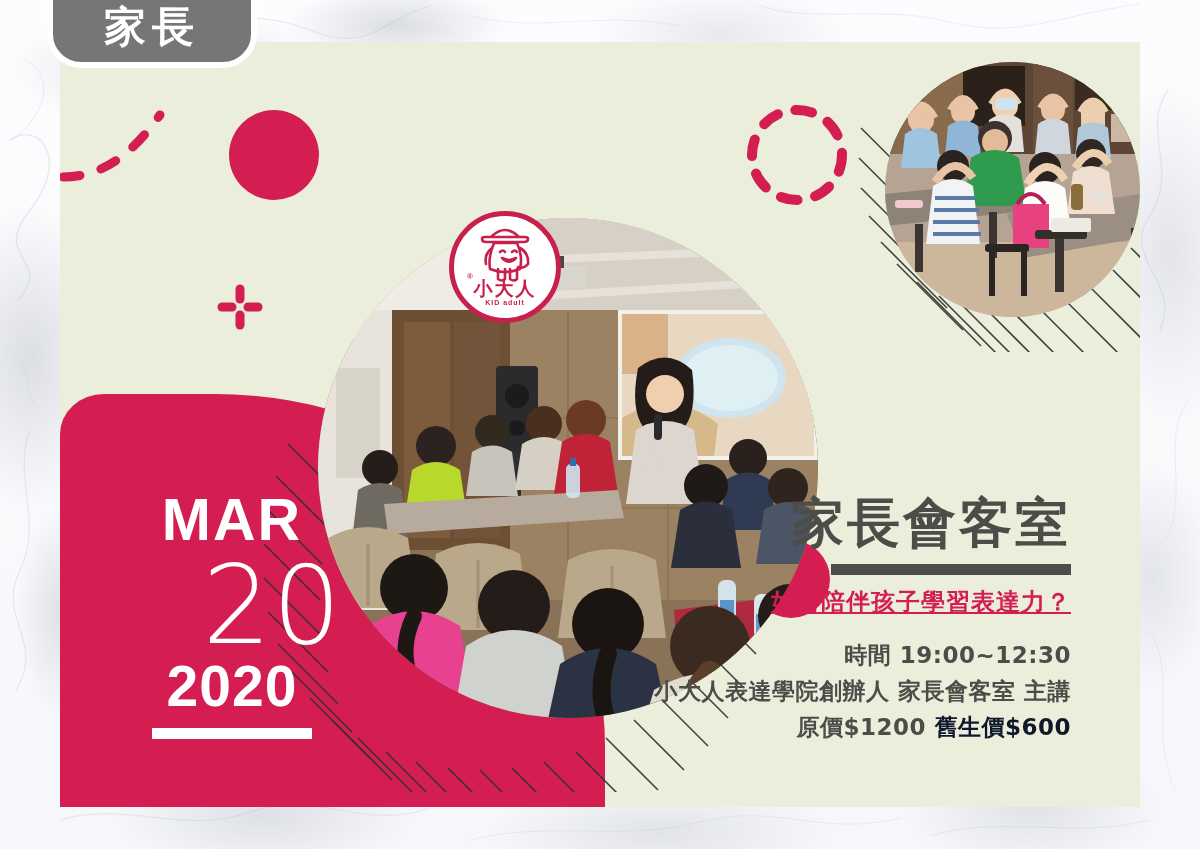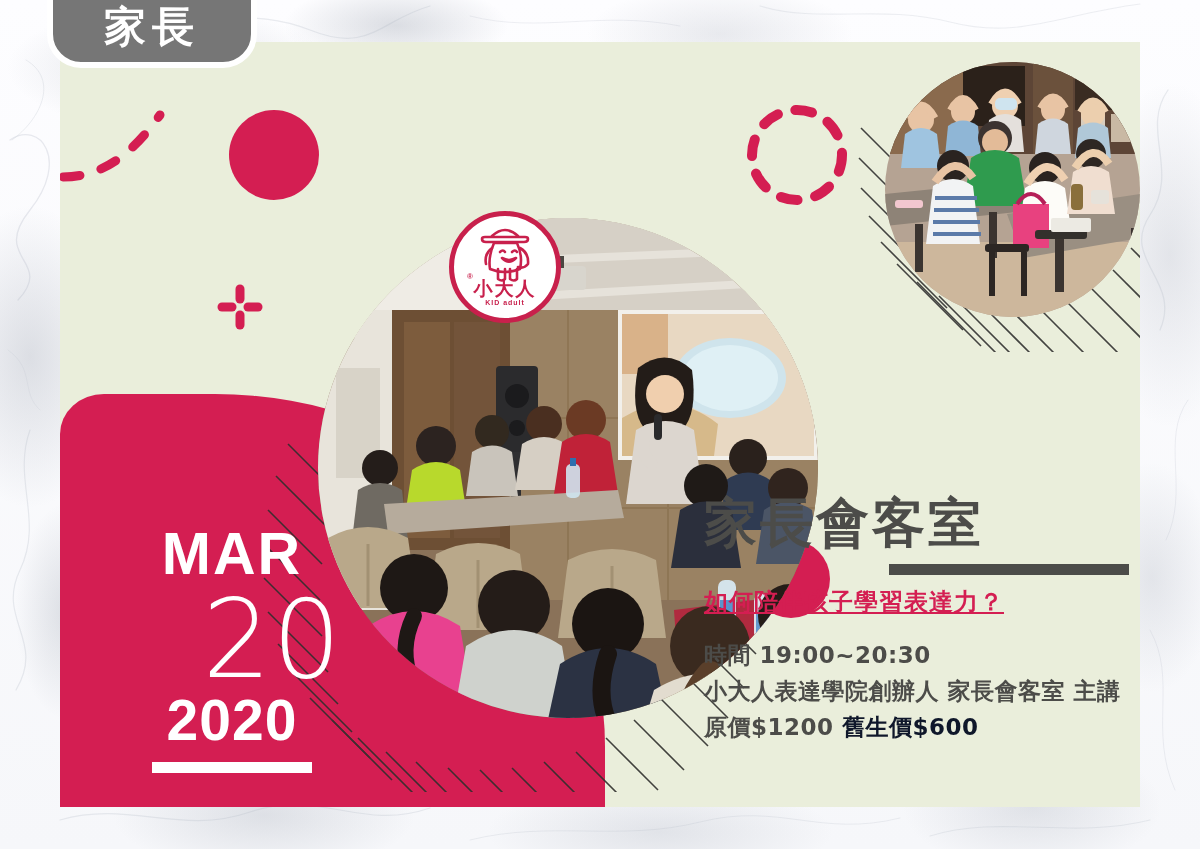--- a/index.html
+++ b/index.html
@@ -51,29 +51,29 @@
     position:absolute;left:258px;top:176px;width:500px;height:500px;
     border-radius:50%;overflow:hidden;
   }
   
   #topright-photo{
     position:absolute;left:825px;top:20px;width:255px;height:255px;
     border-radius:50%;overflow:hidden;
   }
 
   
-  #date-block{position:absolute;left:62px;top:484px;width:220px;color:#fff;text-align:center;}
+  #date-block{position:absolute;left:62px;top:450px;width:220px;color:#fff;text-align:center;}
   #date-month{font-size:59px;font-weight:700;letter-spacing:2px;line-height:.96;}
   #date-day{font-size:108px;font-weight:300;line-height:1.05;letter-spacing:1px;
             font-family:"DejaVu Sans","Liberation Sans",sans-serif;text-align:right;}
   #date-year{font-size:57px;font-weight:700;line-height:1;letter-spacing:1px;margin-top:-4px;}
   #date-rule{width:160px;height:11px;background:#fff;margin:13px auto 0;}
 
   
-  #text-col{position:absolute;left:644px;top:452px;width:425px;}
+  #text-col{position:absolute;left:586px;top:452px;width:425px;text-align:right;}
   #event-title{
     font-family:"DejaVu Sans","Liberation Sans",sans-serif;
     font-size:53px;font-weight:700;color:#4c4c49;letter-spacing:3px;line-height:1.08;
   }
   #title-rule{width:240px;height:11px;background:#4c4c49;margin:13px 0 0 auto;}
   #event-subtitle{
     font-family:"DejaVu Sans","Liberation Sans",sans-serif;
     font-size:24px;font-weight:700;color:#d41e52;letter-spacing:1px;margin-top:11px;text-decoration:underline;
   }
   .info-line{
@@ -435,21 +435,21 @@
       <div id="date-day">20</div>
       <div id="date-year">2020</div>
       <div id="date-rule"></div>
     </div>
 
     <div id="text-col">
       <div id="event-title">家長會客室</div>
       <div id="title-rule"></div>
       <div id="event-subtitle">如何陪伴孩子學習表達力？</div>
       <div id="info-block">
-        <div class="info-line">時間 19:00~20:30</div>
+        <div class="info-line">時間 19:00~12:30</div>
         <div class="info-line">小大人表達學院創辦人 家長會客室 主講</div>
         <div class="info-line">
           <span>原價$1200</span>
           <span class="price-sale">舊生價$600</span>
         </div>
       </div>
     </div>
 
   </div>
 

